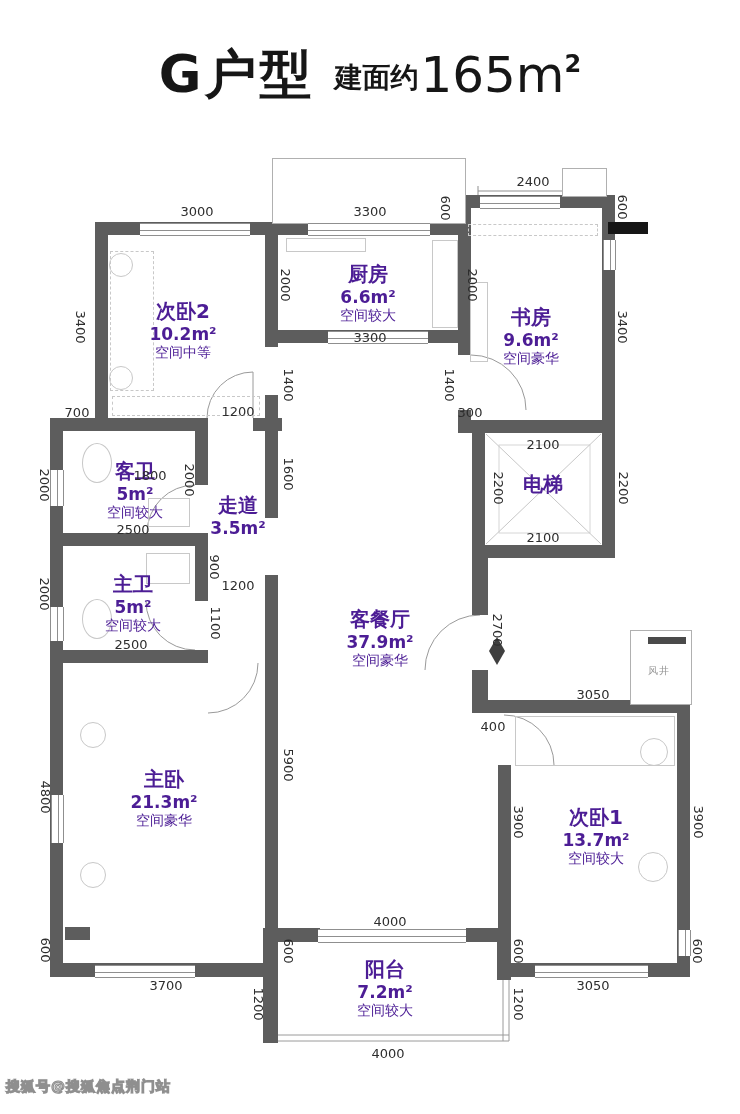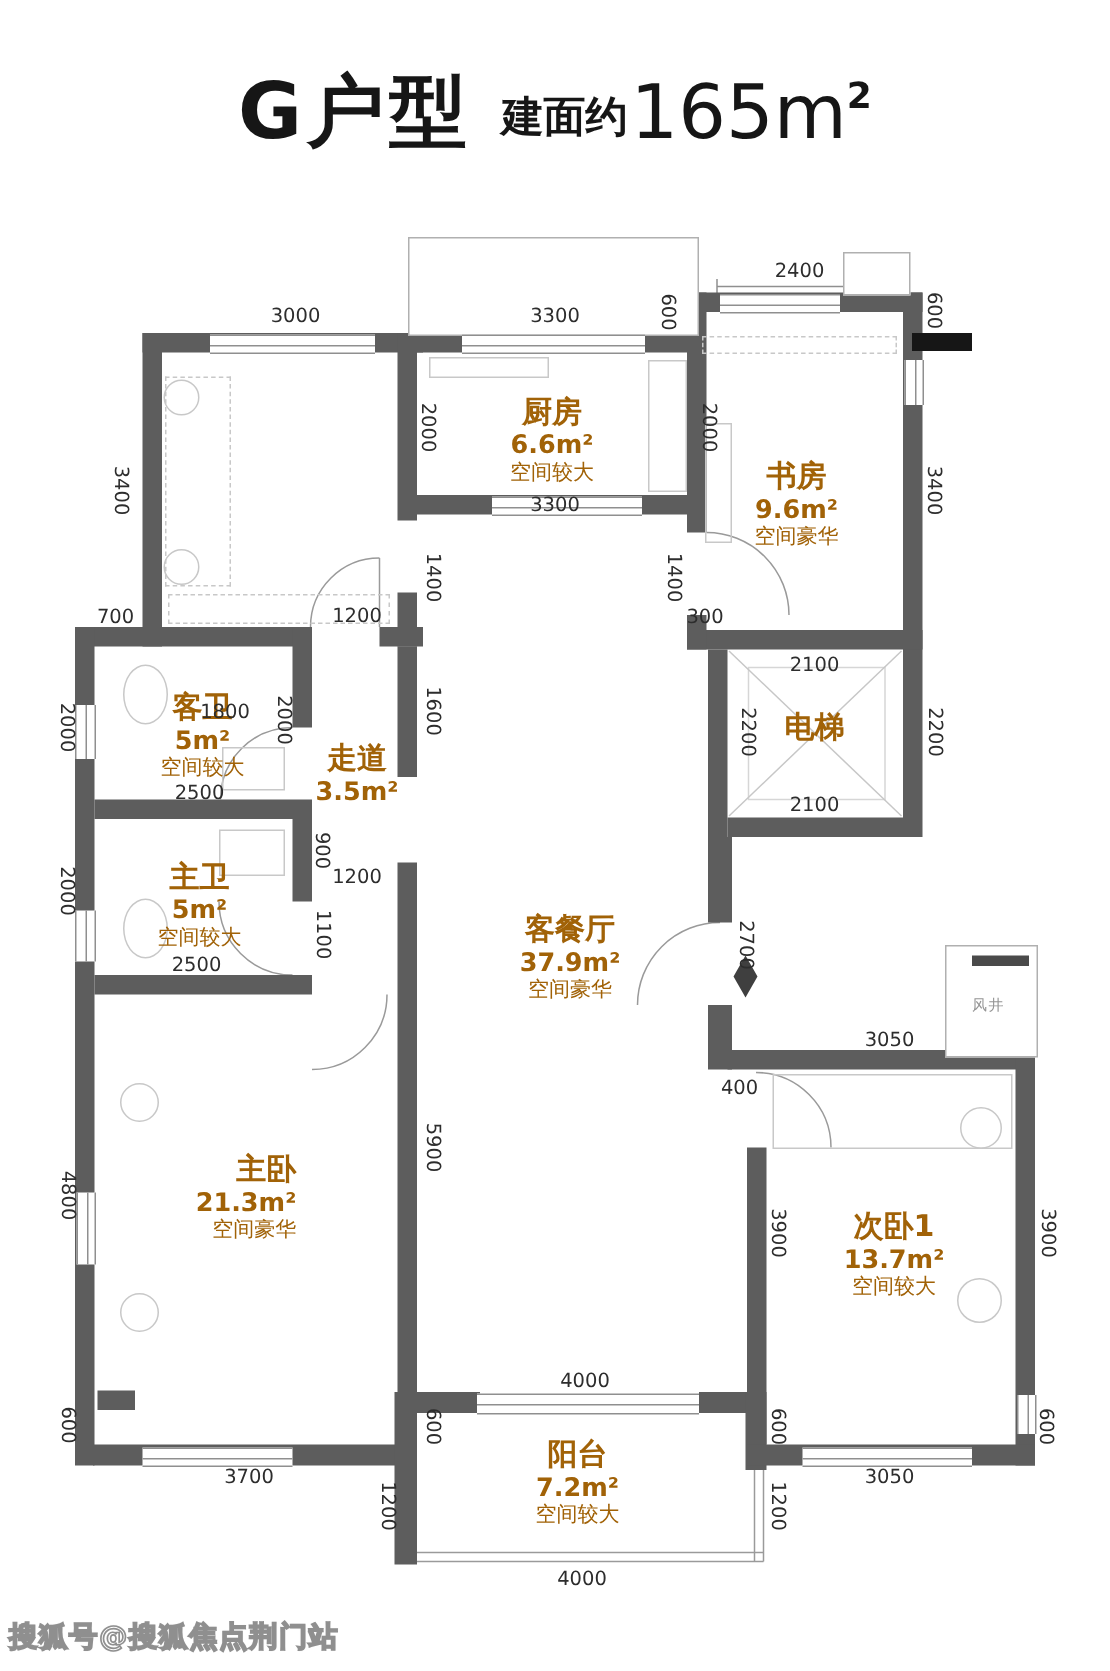--- a/index.html
+++ b/index.html
@@ -15,29 +15,29 @@
   .wall.black{background:#161616}
   .win-h{position:absolute;background:#fff;border-top:1px solid #8f8f8f;border-bottom:1px solid #8f8f8f}
   .win-h::after{content:"";position:absolute;left:0;right:0;top:50%;height:1px;background:#8f8f8f}
   .win-v{position:absolute;background:#fff;border-left:1px solid #8f8f8f;border-right:1px solid #8f8f8f}
   .win-v::after{content:"";position:absolute;top:0;bottom:0;left:50%;width:1px;background:#8f8f8f}
   .thinbox{position:absolute;border:1px solid #b0b0b0;background:#fff}
   .darkbar{position:absolute;background:#4a4a4a}
   .furn{position:absolute;border:1px solid #c8c8c8}
   .furn.dashed{border-style:dashed}
   .furn.circle{border-radius:50%}
-  .room{position:absolute;transform:translate(-50%,0);text-align:center;color:#a16207;line-height:1.18;white-space:nowrap}
+  .room{position:absolute;transform:translate(-50%,0);text-align:center;color:#4c1d95;line-height:1.18;white-space:nowrap}
   .r-name{font-size:20px;font-weight:600}
   .r-area{font-size:17px;font-weight:600}
   .r-grade{font-size:14px;font-weight:500}
   .room.small{color:#959595}
   .room.small .r-name{font-size:10px;font-weight:400;letter-spacing:1px}
   .dim{position:absolute;font-size:13px;color:#2d2d2d;transform:translate(-50%,-50%);white-space:nowrap}
   .dim.v{transform:translate(-50%,-50%) rotate(90deg)}
-  .watermark{position:absolute;left:6px;top:1078px;font-size:19px;font-weight:700;letter-spacing:1px;
+  .watermark{position:absolute;left:6px;top:1078px;font-size:14px;font-weight:700;letter-spacing:1px;
              color:#ffffff;-webkit-text-stroke:1.1px #8f8f8f;text-shadow:0 0 1px #b5b5b5}
   svg{position:absolute;left:0;top:0}
 </style>
 </head>
 <body>
 
 <div class="title">
   <span class="t1">G户型</span><span class="t2">建面约</span><span class="t3">165</span><span class="t3">m</span><span class="t4">2</span>
 </div>
 
@@ -148,20 +148,25 @@
     <div class="furn" style="left: 470px; top: 282px; width: 16px; height: 78px;"></div>
     <div class="furn circle" style="left: 82px; top: 443px; width: 28px; height: 38px;"></div>
     <div class="furn" style="left: 148px; top: 498px; width: 40px; height: 27px;"></div>
     <div class="furn" style="left: 146px; top: 553px; width: 42px; height: 29px;"></div>
     <div class="furn circle" style="left: 82px; top: 599px; width: 28px; height: 38px;"></div>
     <div class="furn circle" style="left: 80px; top: 722px; width: 24px; height: 24px;"></div>
     <div class="furn circle" style="left: 80px; top: 862px; width: 24px; height: 24px;"></div>
     <div class="furn" style="left: 515px; top: 716px; width: 158px; height: 48px;"></div>
     <div class="furn circle" style="left: 640px; top: 738px; width: 26px; height: 26px;"></div>
     <div class="furn circle" style="left: 638px; top: 852px; width: 28px; height: 28px;"></div>
+    <div class="room" style="left: 183px; top: 300px;">
+      <div class="r-name">次卧2</div>
+      <div class="r-area">10.2m²</div>
+      <div class="r-grade">空间中等</div>
+    </div>
     <div class="room" style="left: 368px; top: 263px;">
       <div class="r-name">厨房</div>
       <div class="r-area">6.6m²</div>
       <div class="r-grade">空间较大</div>
     </div>
     <div class="room" style="left: 531px; top: 274px; margin-top: 32px;">
       <div class="r-name">书房</div>
       <div class="r-area">9.6m²</div>
       <div class="r-grade">空间豪华</div>
     </div>
@@ -180,21 +185,21 @@
       <div class="r-grade">空间较大</div>
     </div>
     <div class="room" style="left: 543px; top: 473px;">
       <div class="r-name">电梯</div>
     </div>
     <div class="room" style="left: 380px; top: 608px;">
       <div class="r-name">客餐厅</div>
       <div class="r-area">37.9m²</div>
       <div class="r-grade">空间豪华</div>
     </div>
-    <div class="room" style="left: 164px; top: 768px; text-align: right;">
+    <div class="room" style="left: 164px; top: 768px;">
       <div class="r-name">主卧</div>
       <div class="r-area">21.3m²</div>
       <div class="r-grade">空间豪华</div>
     </div>
     <div class="room" style="left: 596px; top: 806px;">
       <div class="r-name">次卧1</div>
       <div class="r-area">13.7m²</div>
       <div class="r-grade">空间较大</div>
     </div>
     <div class="room" style="left: 385px; top: 958px;">

